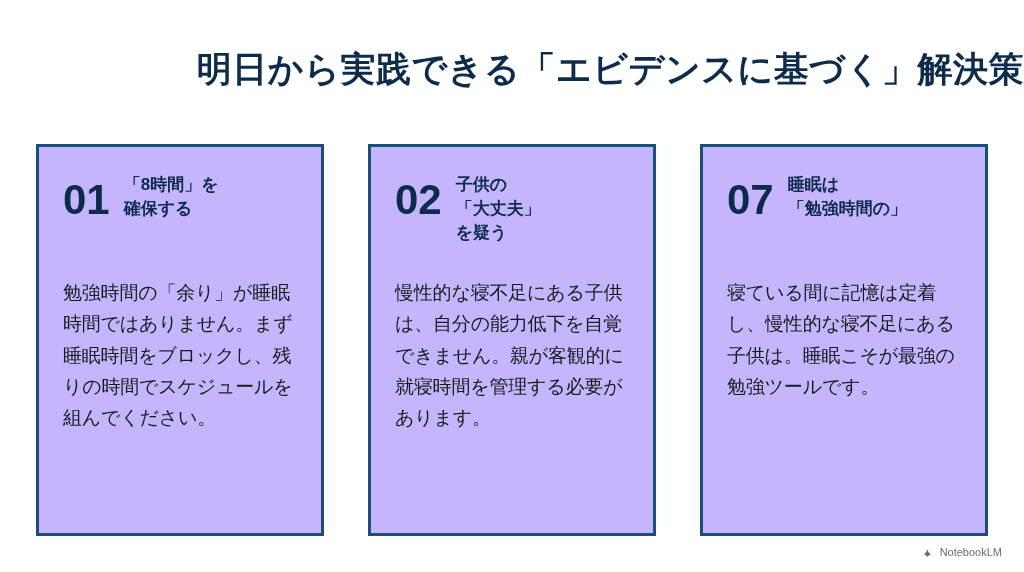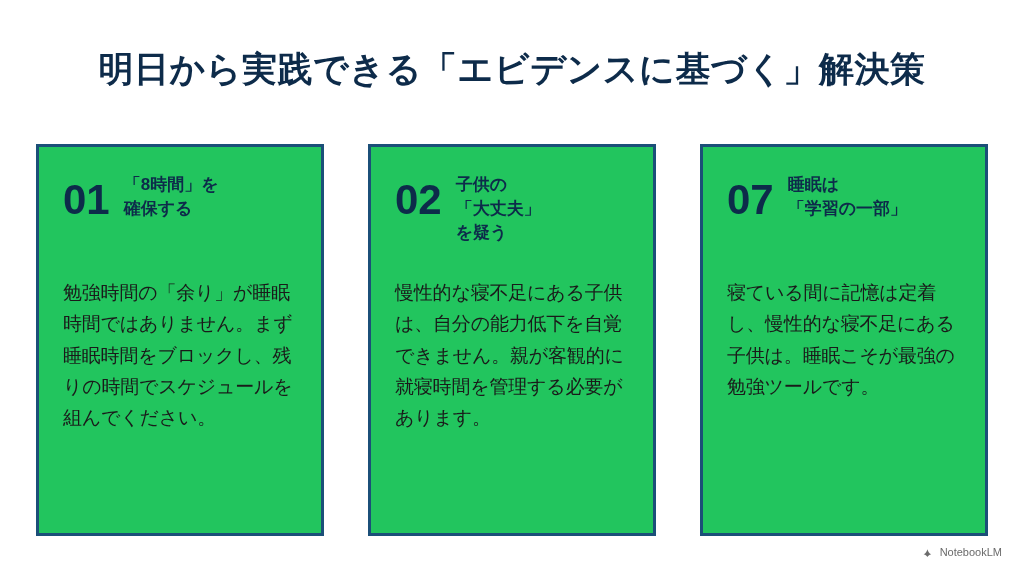--- a/index.html
+++ b/index.html
@@ -18,42 +18,42 @@
     width: 1024px;
     height: 572px;
     background: #ffffff;
     box-sizing: border-box;
   }
   .slide-title {
     position: absolute;
     top: 46px;
     left: 0;
     width: 1024px;
-    text-align: center;
+    text-align: right;
     font-size: 35px;
     font-weight: bold;
     color: #0d2b4a;
     letter-spacing: 0.5px;
     white-space: nowrap;
   }
   .cards {
     position: absolute;
     top: 144px;
     left: 36px;
     width: 952px;
     display: flex;
     justify-content: space-between;
   }
   .card {
     width: 288px;
     height: 392px;
     border: 3px solid #1b4f78;
     box-sizing: border-box;
     padding: 26px 24px 12px 24px;
-    background: #22c55e;
+    background: #c4b5fd;
     position: relative;
   }
   .card-head {
     display: flex;
     align-items: flex-start;
     gap: 14px;
     min-height: 104px;
   }
   .card-number {
     font-size: 42px;
@@ -122,21 +122,21 @@
 「大丈夫」
 を疑う</div>
       </div>
       <div class="card-body">慢性的な寝不足にある子供は、自分の能力低下を自覚できません。親が客観的に就寝時間を管理する必要があります。</div>
     </div>
 
     <div class="card">
       <div class="card-head">
         <div class="card-number">07</div>
         <div class="card-heading">睡眠は
-「学習の一部」</div>
+「勉強時間の」</div>
       </div>
       <div class="card-body">寝ている間に記憶は定着し、慢性的な寝不足にある子供は。睡眠こそが最強の勉強ツールです。</div>
     </div>
 
   </div>
 
   <div class="footer">
     <span class="footer-mark">
       <svg width="13" height="13" viewBox="0 0 24 24" aria-hidden="true">
         <path d="M3 17c4-1 6-5 7-9 1 4 3 8 7 9-4 1-6 3-7 5-1-2-3-4-7-5z" fill="#6b6b6b"></path>

